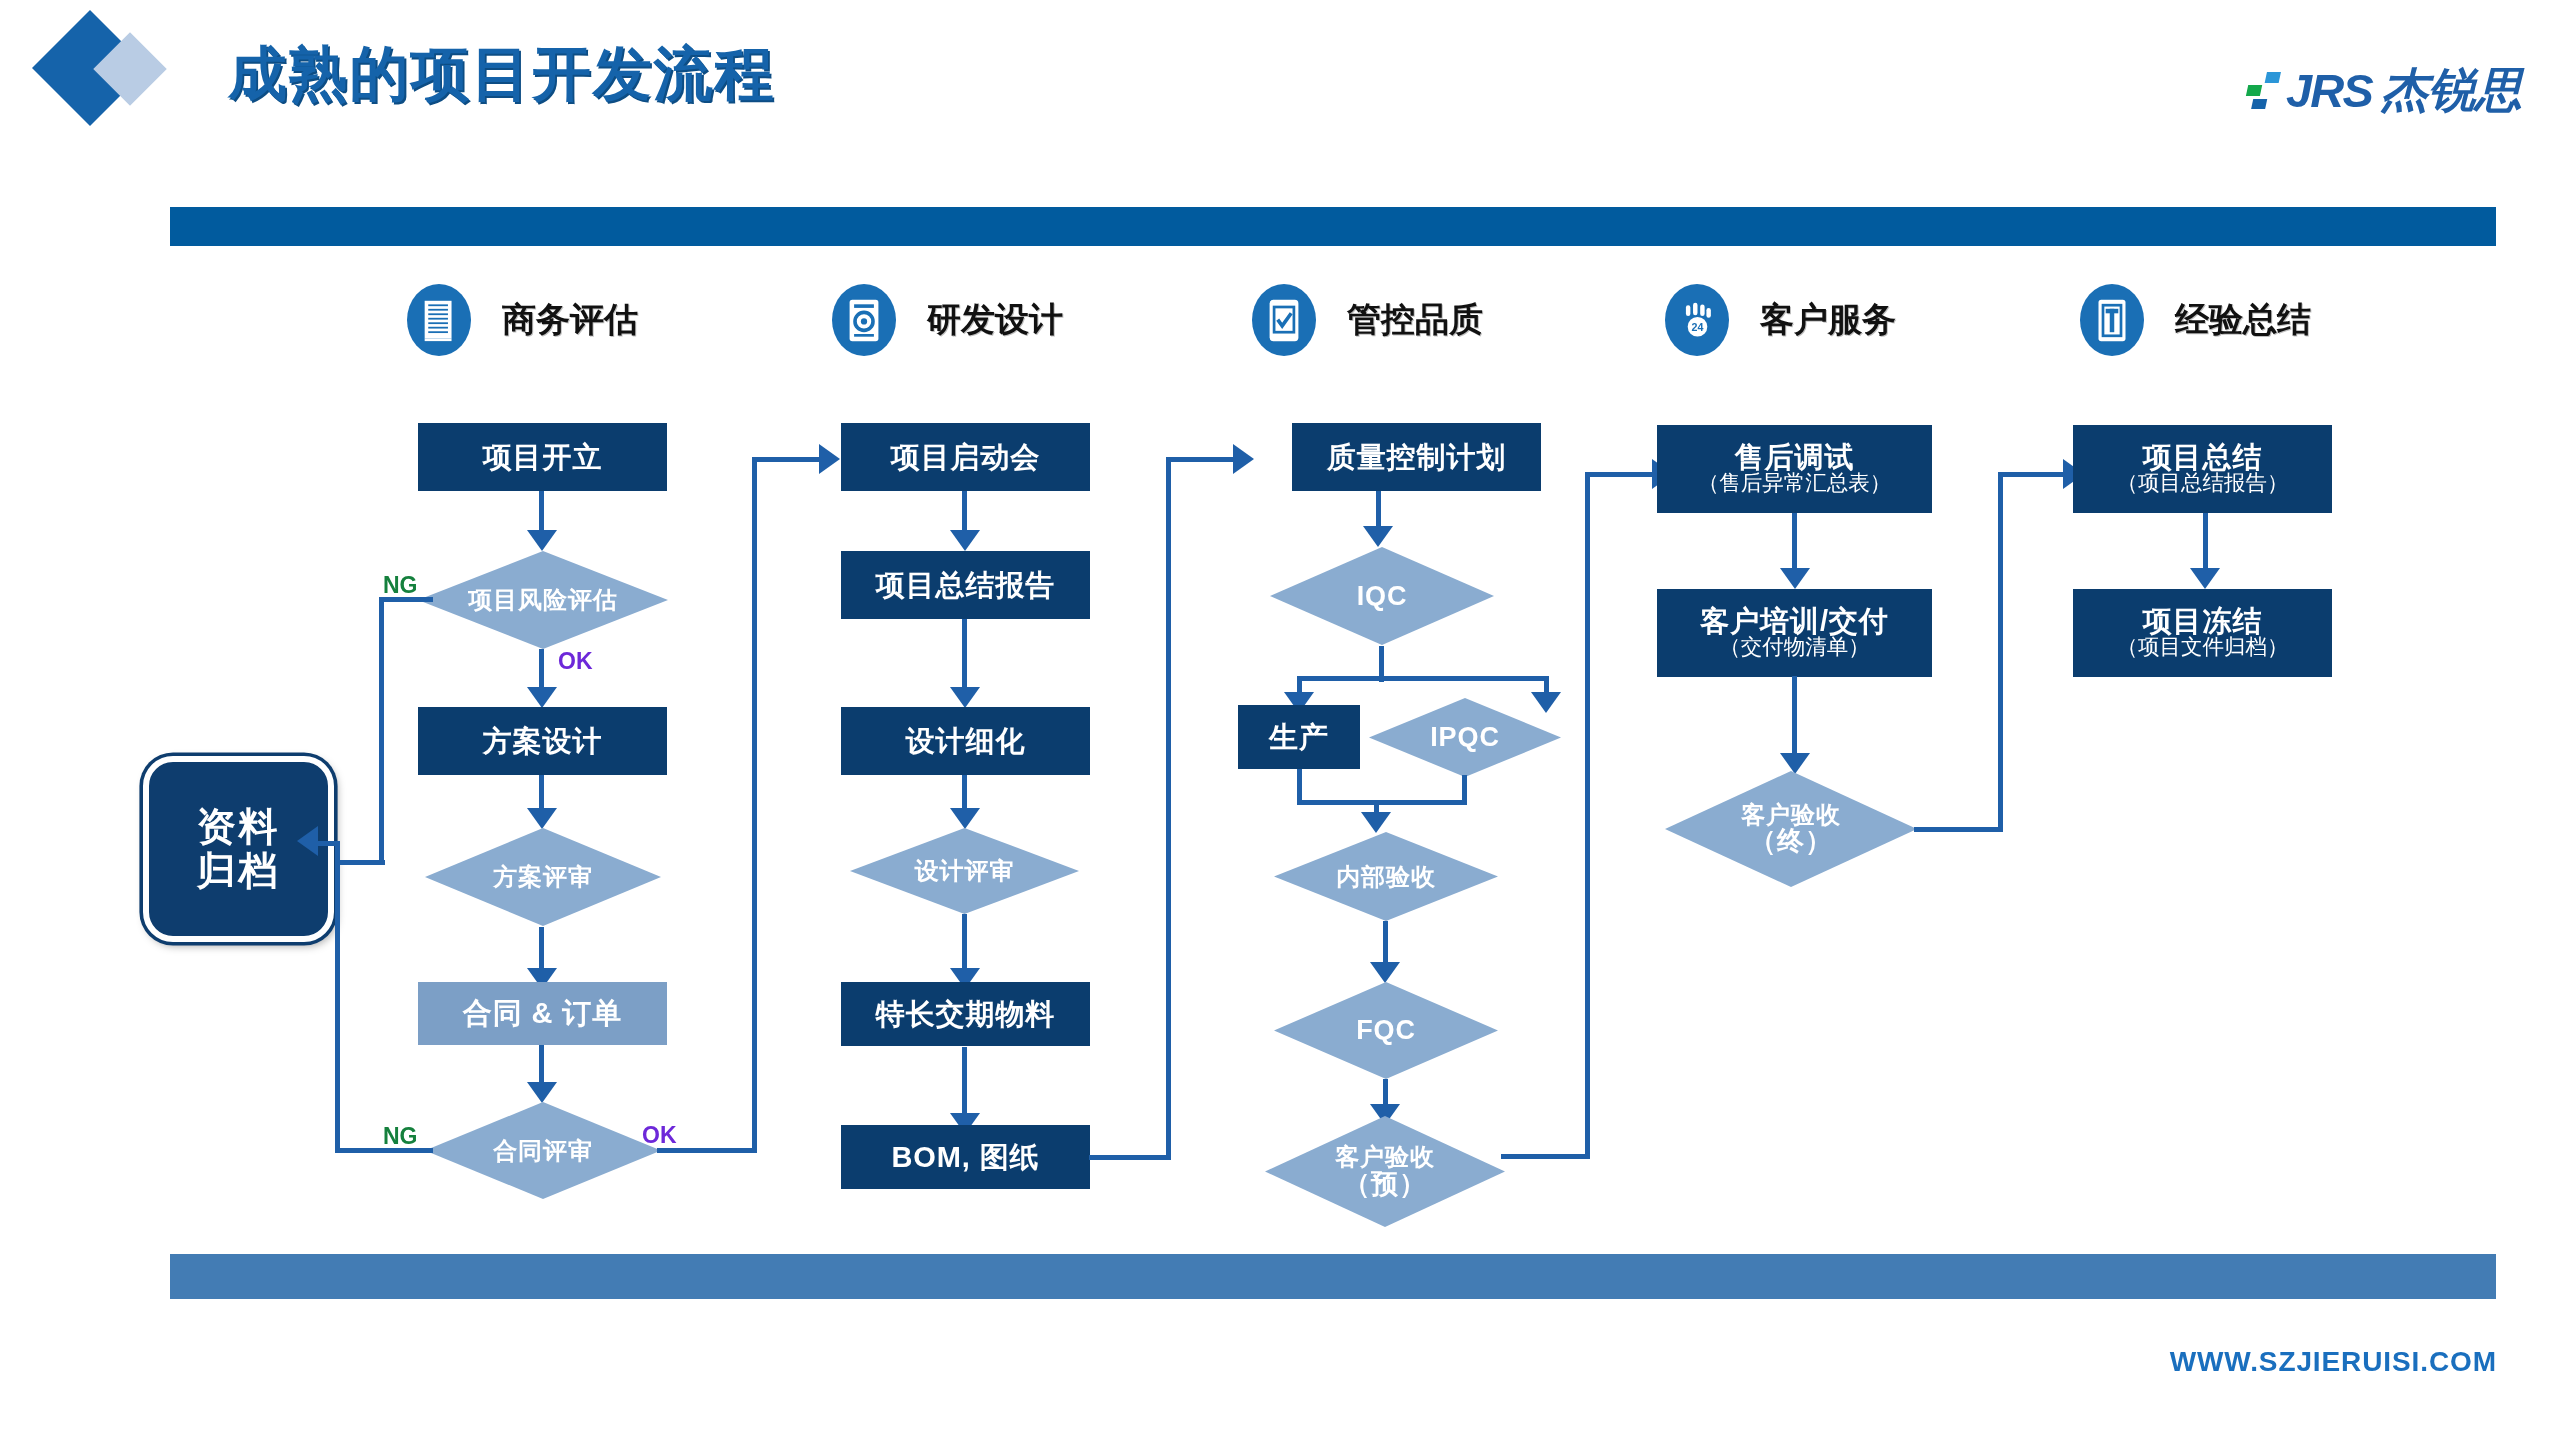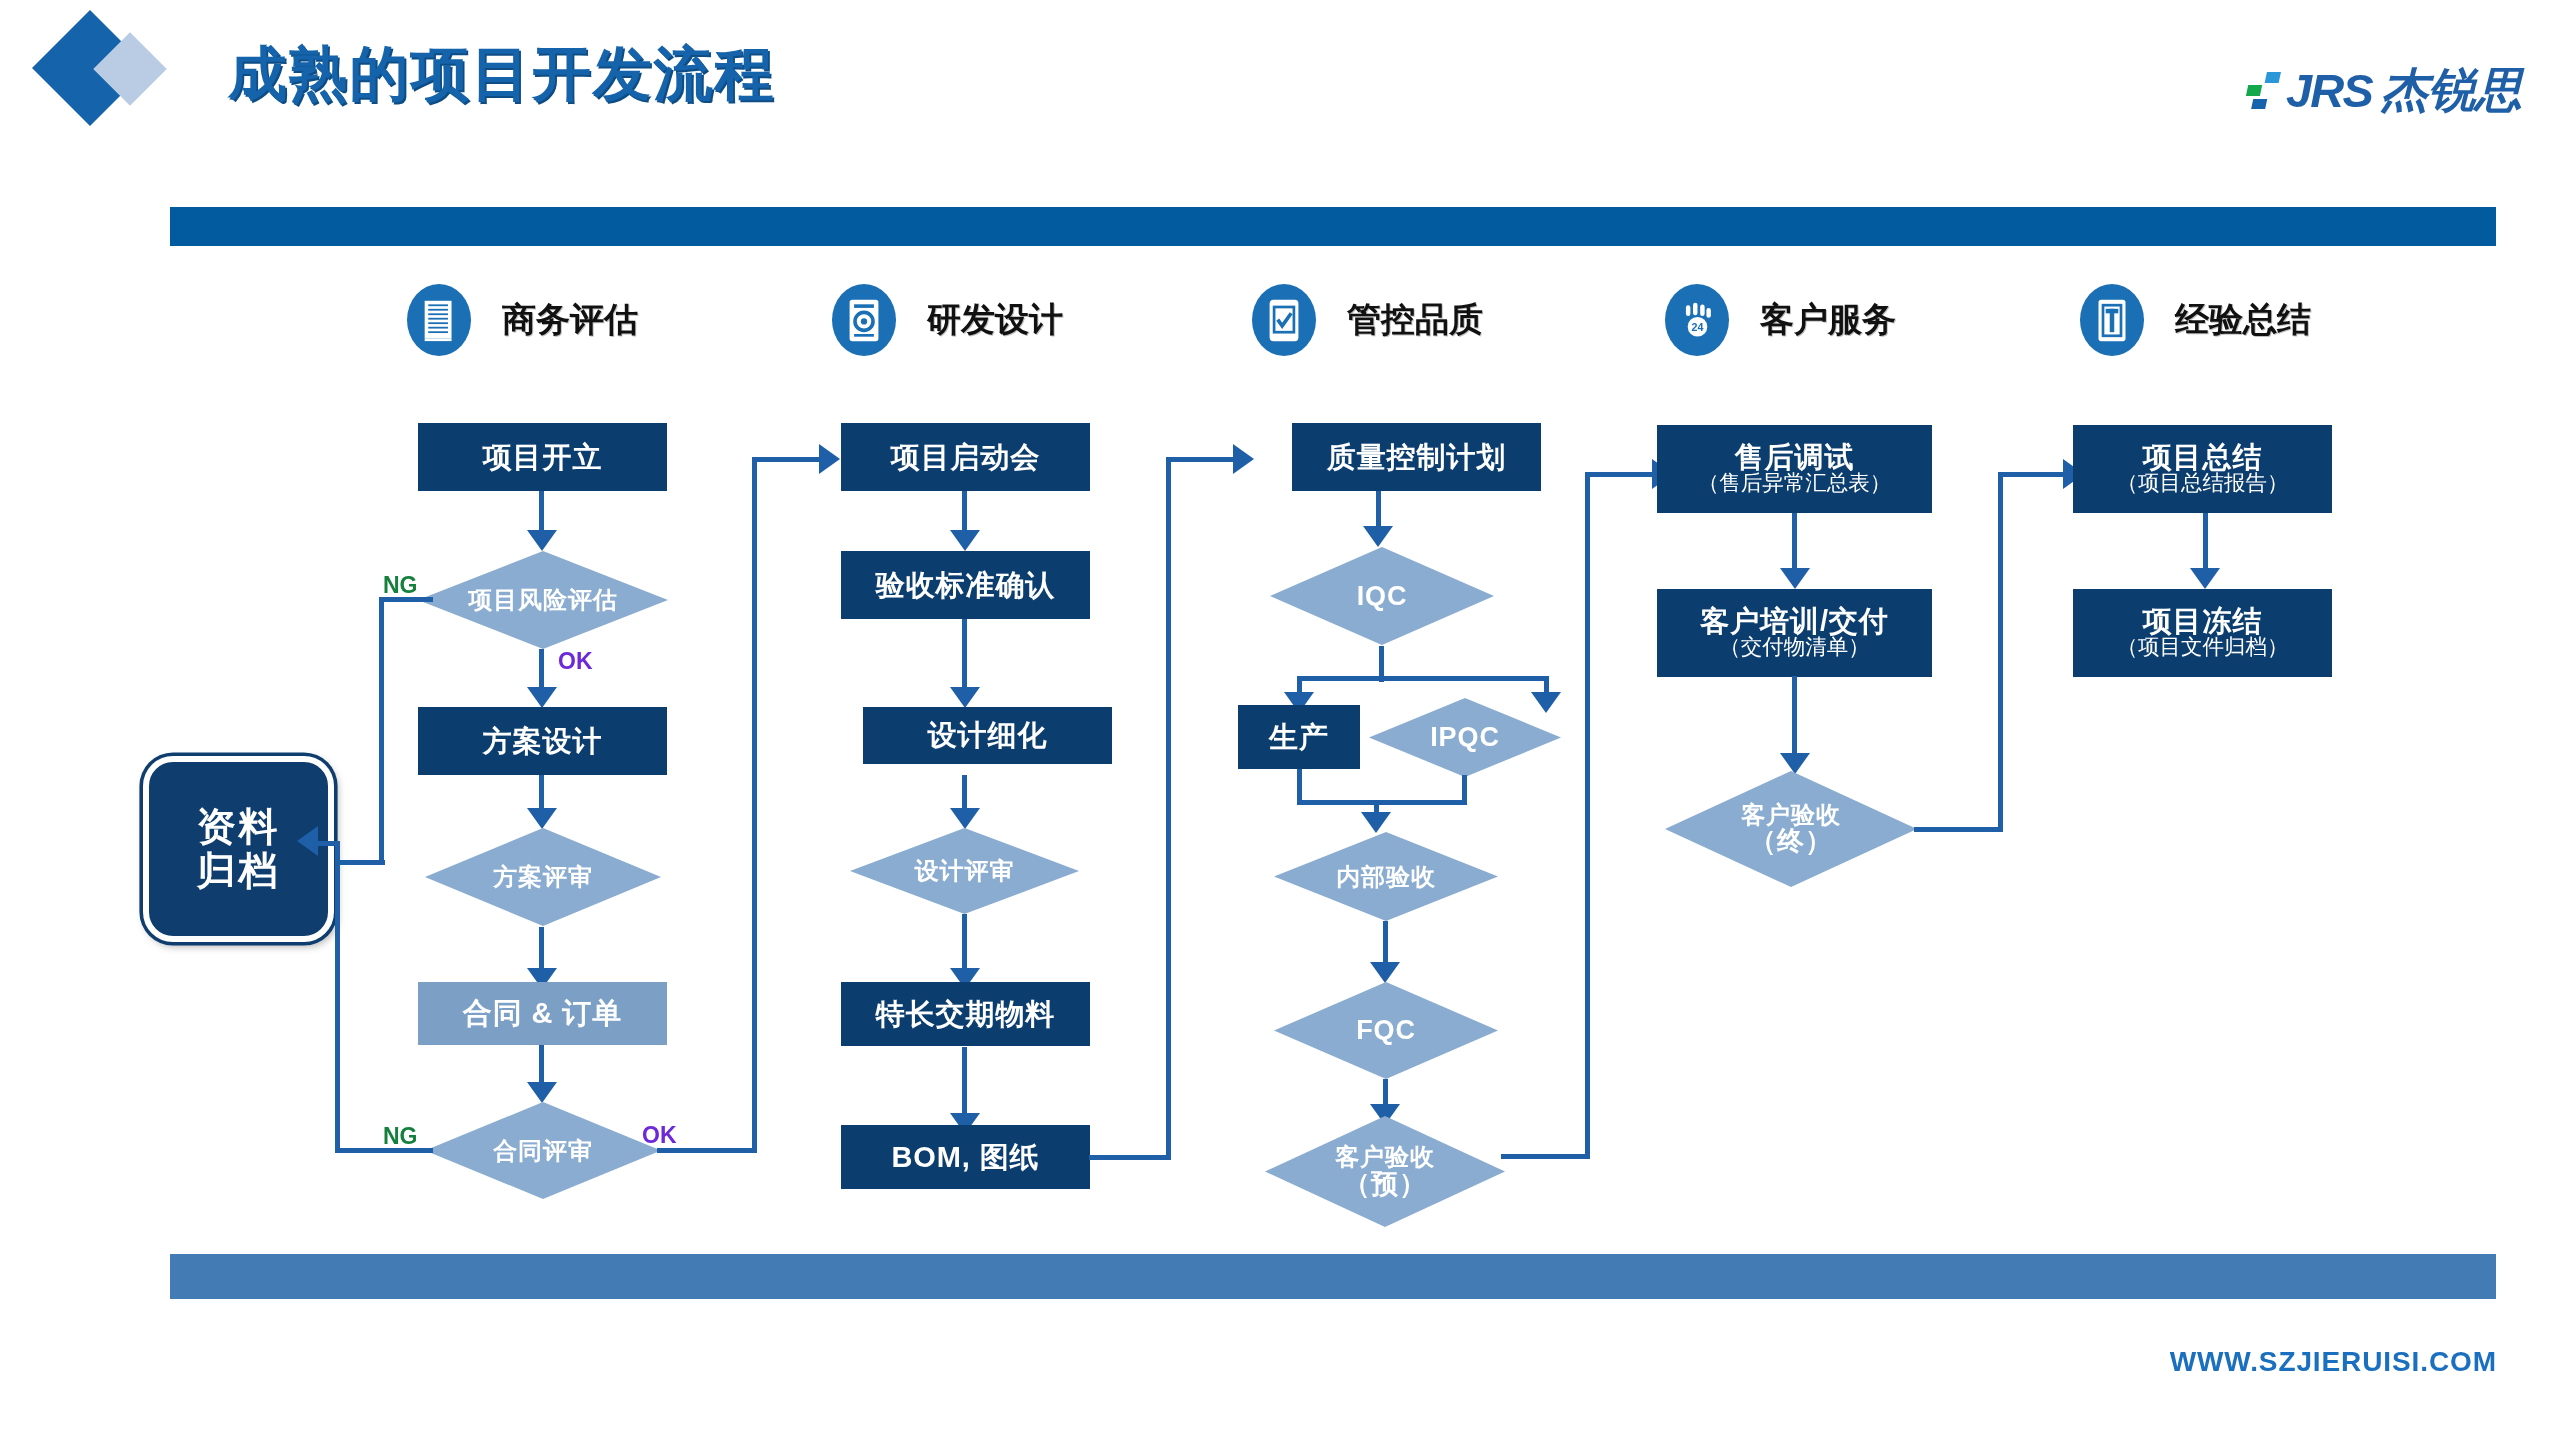--- a/index.html
+++ b/index.html
@@ -251,26 +251,26 @@
 <div class="ln lnh" style="left:752px;top:457px;width:73px;"></div>
 <div class="arrow-r" style="left:819px;top:444px;"></div>
 
 <div class="node rect-dark" style="left:841px;top:423px;width:249px;height:68px;">
   <span class="t1">项目启动会</span>
 </div>
 <div class="ln lnv" style="left:962px;top:491px;height:44px;"></div>
 <div class="arrow-d" style="left:950px;top:530px;"></div>
 
 <div class="node rect-dark" style="left:841px;top:551px;width:249px;height:68px;">
-  <span class="t1">验收标准确认</span>
+  <span class="t1">项目总结报告</span>
 </div>
 <div class="ln lnv" style="left:962px;top:619px;height:73px;"></div>
 <div class="arrow-d" style="left:950px;top:687px;"></div>
 
-<div class="node rect-dark" style="left:863px;top:707px;width:249px;height:57px;">
+<div class="node rect-dark" style="left:841px;top:707px;width:249px;height:68px;">
   <span class="t1">设计细化</span>
 </div>
 <div class="ln lnv" style="left:962px;top:775px;height:38px;"></div>
 <div class="arrow-d" style="left:950px;top:808px;"></div>
 
 <div class="diamond" style="left:850px;top:828px;width:229px;height:86px;">
   <div class="shape"></div>
   <div class="txt small">
       <span>设计评审</span>
     </div>

